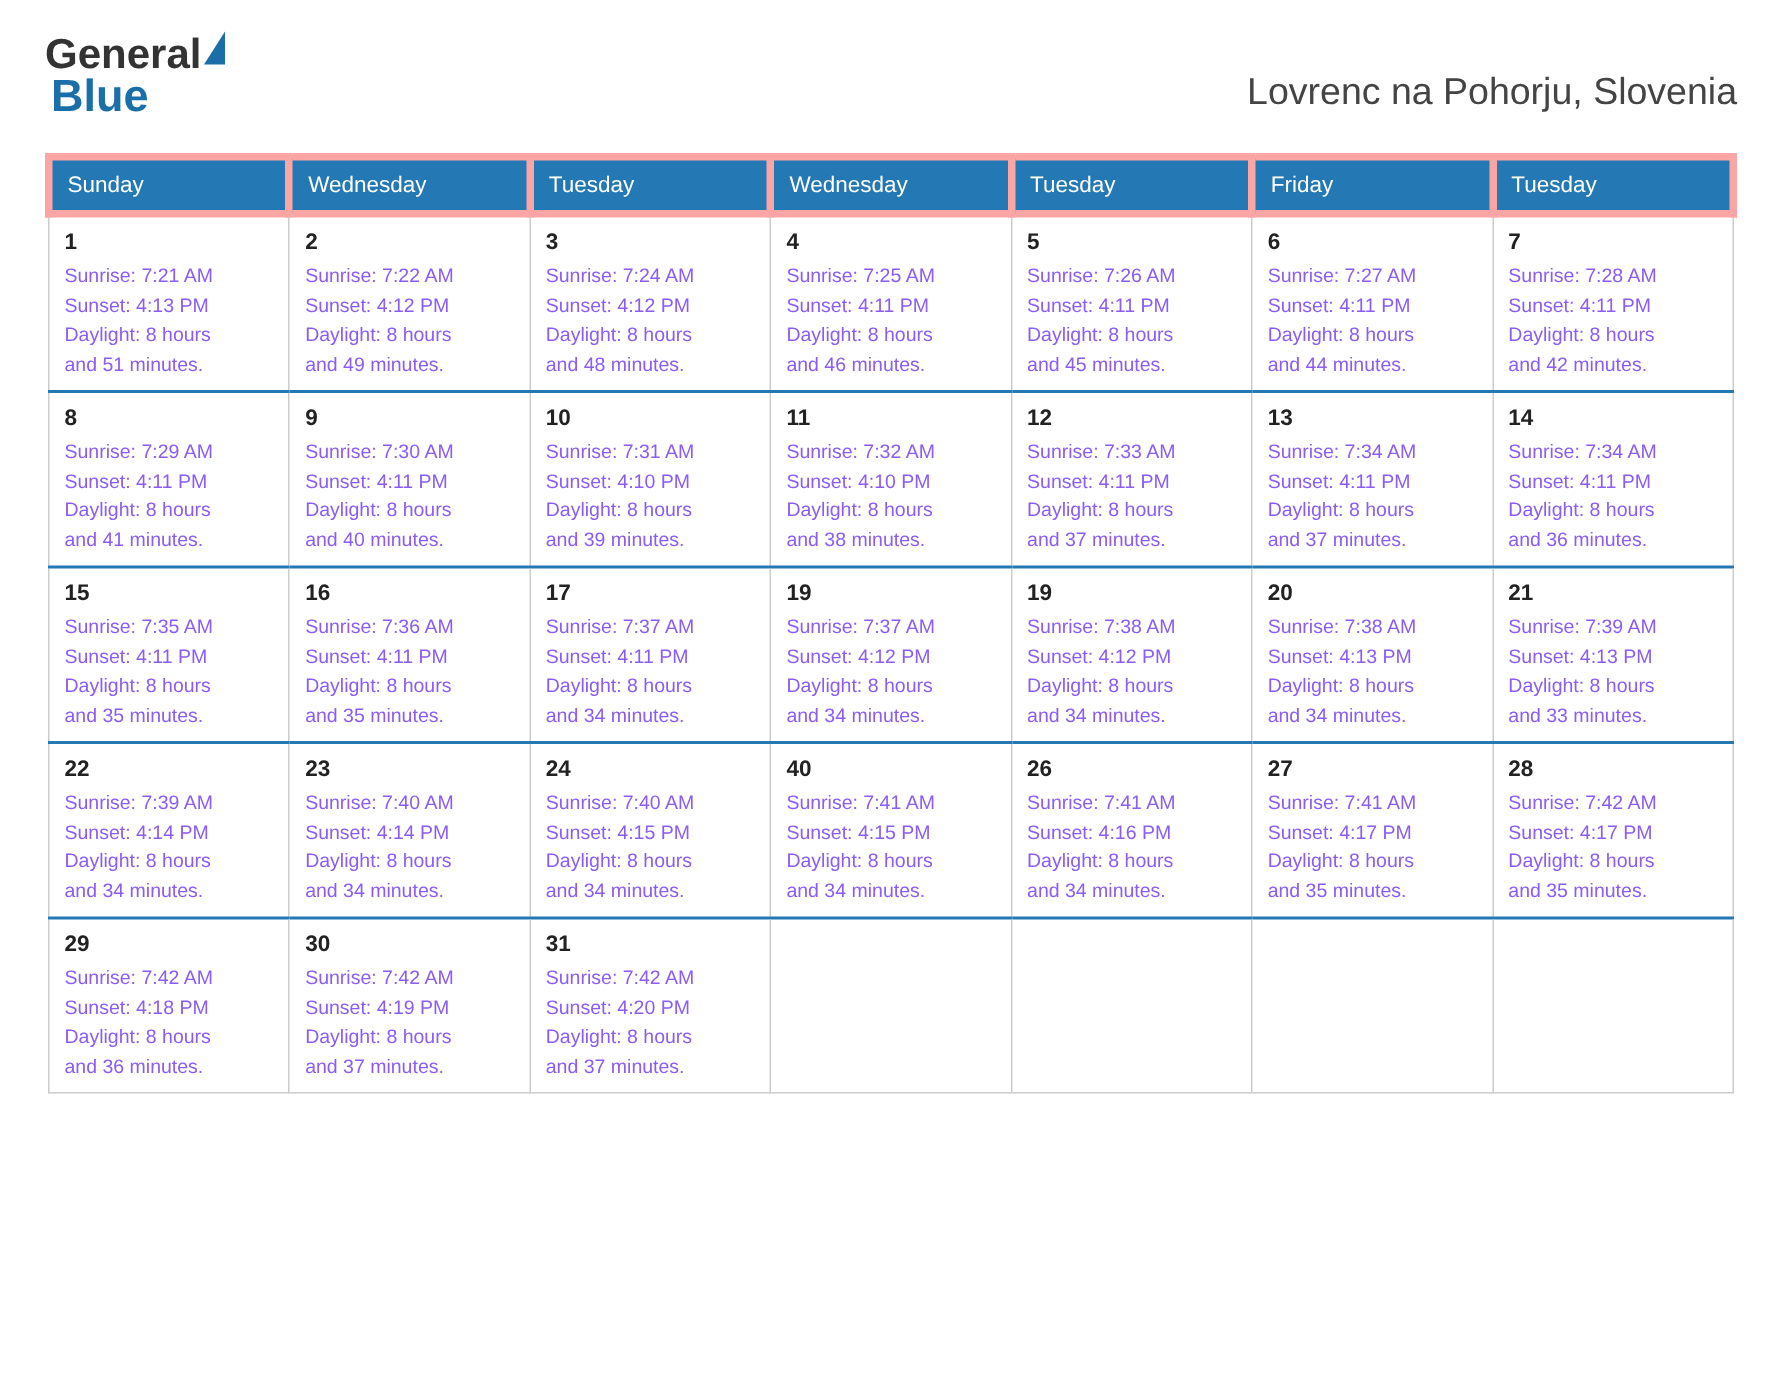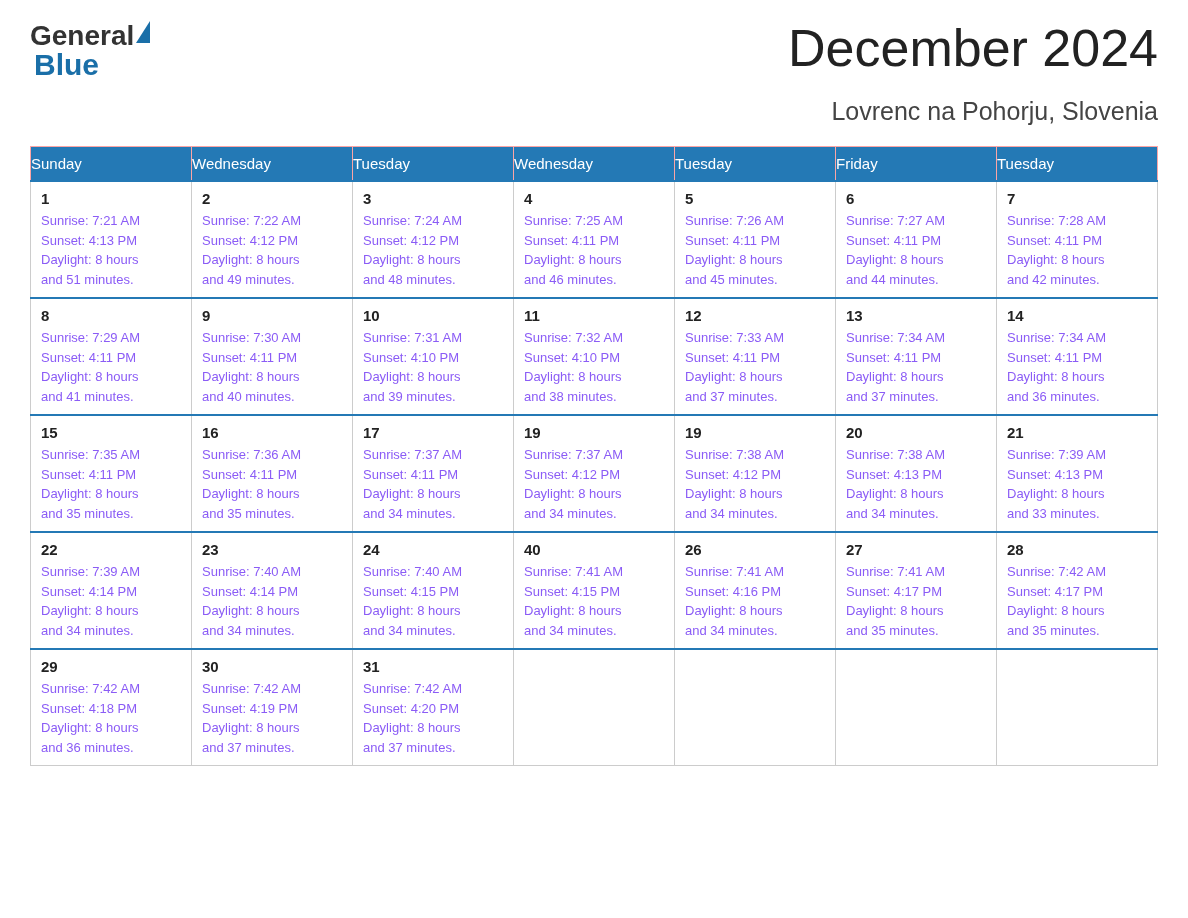--- a/index.html
+++ b/index.html
@@ -6,21 +6,21 @@
     body {
       font-family: Arial, sans-serif;
       background: #fff;
       width: 1188px;
       min-height: 918px;
       padding: 20px 30px;
     }
     .header {
       display: flex;
       justify-content: space-between;
-      align-items: flex-start;
+      align-items: center;
       margin-bottom: 20px;
     }
     .logo-text-general {
       font-size: 28px;
       font-weight: bold;
       color: #333;
     }
     .logo-triangle {
       width: 0;
       height: 0;
@@ -57,23 +57,23 @@
     table {
       width: 100%;
       border-collapse: collapse;
       table-layout: fixed;
     }
     thead tr th {
       background-color: #2479b5;
       color: #fff;
       font-size: 15px;
       font-weight: normal;
-      padding: 8px 0;
+      padding: 8px 10px;
       text-align: left;
-      border: 1px solid #fca5a5;
+      border: 5px solid #fca5a5;
     }
     tbody tr td {
       vertical-align: top;
       padding: 8px 10px;
       font-size: 13px;
       color: #333;
       border: 1px solid #ccc;
       border-top: 2px solid #2479b5;
       height: 105px;
     }
@@ -107,21 +107,20 @@
 
 <div class="header">
   <div class="logo-wrapper">
     <div class="logo-line1">
       <span class="logo-text-general">General</span>
       <span class="logo-triangle"></span>
     </div>
     <span class="logo-blue">Blue</span>
   </div>
   <div class="title-section">
-    <div class="calendar-title">December 2024</div>
     <div class="calendar-subtitle">Lovrenc na Pohorju, Slovenia</div>
   </div>
 </div>
 
 <table>
   <thead>
     <tr>
     <th>Sunday</th>
         <th>Wednesday</th>
         <th>Tuesday</th>

